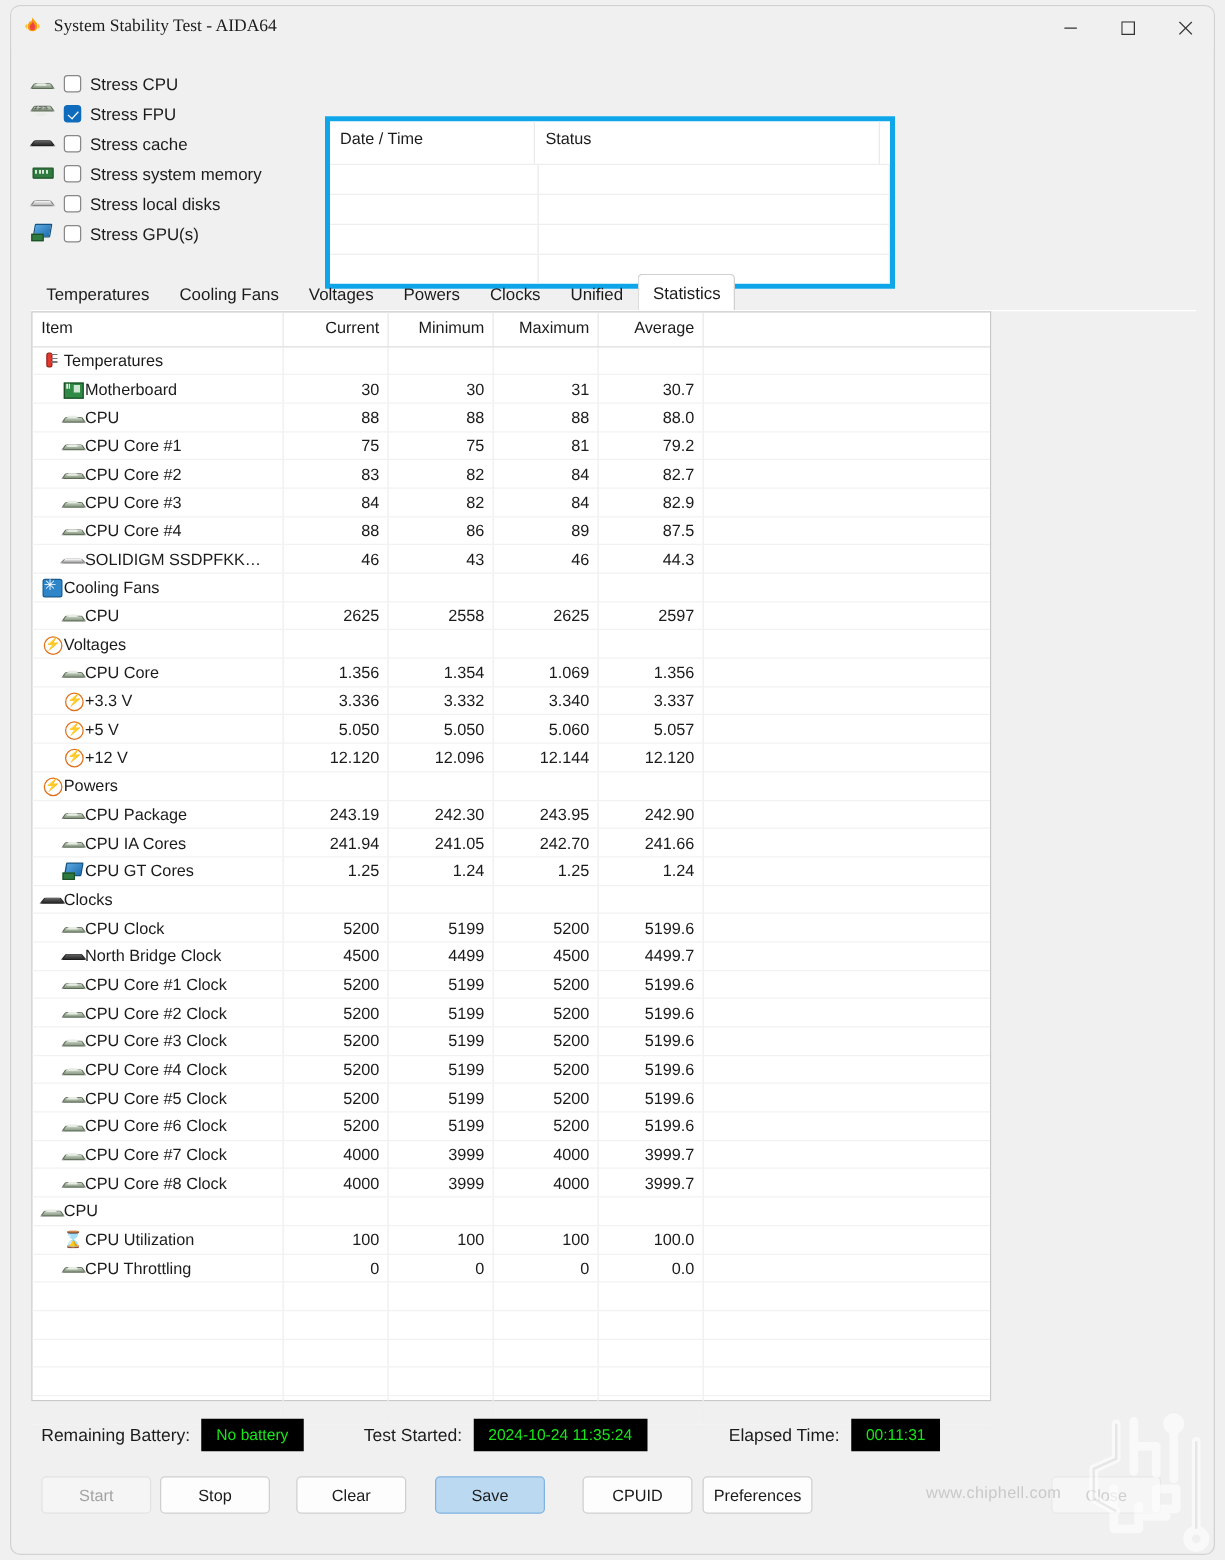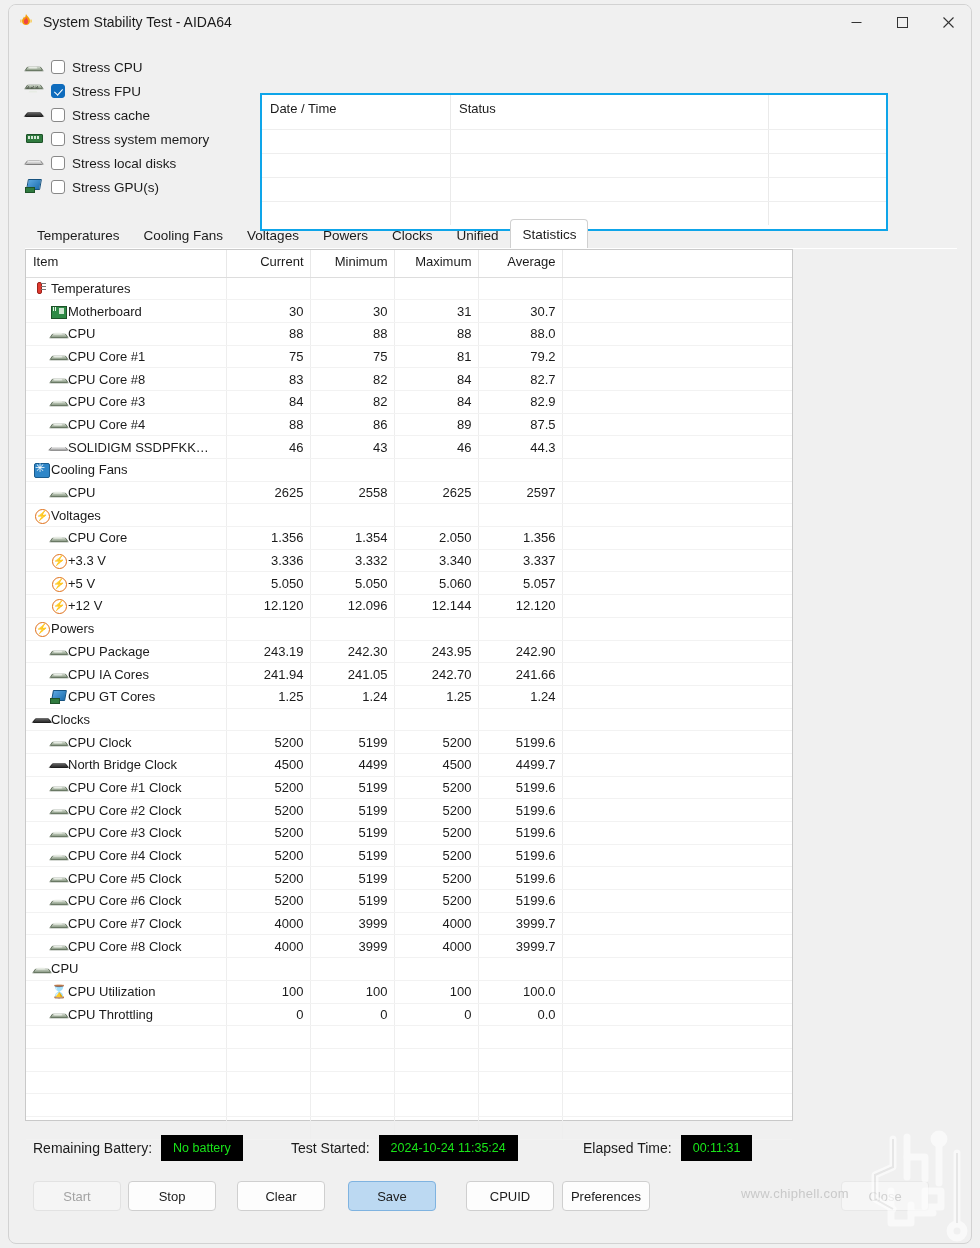--- a/index.html
+++ b/index.html
@@ -17,21 +17,21 @@
   #window {
     position:absolute; left:8px; top:4px; width:964px; height:1240px;
     background:#f0f0f0;
     border:1px solid #d2d2d2;
     border-radius:8px;
     overflow:hidden;
   }
   #titlebar {
     height:34px; position:relative;
     background:#f0f0f0;
-    display:flex; align-items:center;
+    display:flex; align-items:center;font-family:Liberation Serif, serif;
   }
   #title-icon { margin-left:8px; width:18px; height:18px; position:relative; }
   #title-text { margin-left:8px; font-size:14px; color:#1b1b1b; }
   .wbtns { position:absolute; right:0; top:0; height:34px; display:flex; }
   .wbtn { width:46px; height:34px; display:flex; align-items:center; justify-content:center;
           font-size:13px; color:#333; }
 
   
   #toppanel { position:relative; height:170px; }
   #checklist { position:absolute; left:16px; top:16px; }
@@ -43,22 +43,22 @@
   }
   .cbox.on { background:#0f6cbd; border-color:#0f6cbd; }
   .cbox.on::after {
     content:""; position:absolute; left:3.5px; top:1.5px; width:4px; height:7px;
     border:solid #fff; border-width:0 1.6px 1.6px 0; transform:rotate(42deg);
   }
   .chklabel { font-size:13.5px; }
 
   
   #loglist {
-    position:absolute; left:251px; top:54px; width:628px; height:138px;
-    background:#fff; border:2px solid #0ea5e9;
+    position:absolute; left:251px; top:54px; width:456px; height:138px;
+    background:#fff; border:4px solid #0ea5e9;
   }
   #loglist .lhead { display:flex; height:34px; }
   #loglist .lhead div { padding:6px 0 0 8px; font-size:13px; }
   .lcol1 { width:189px; border-right:1px solid #eaeaea; }
   .lcol2 { width:318px; border-right:1px solid #eaeaea; }
   .lcol3 { flex:1; }
   .lrow { display:flex; height:24px; border-top:1px solid #eeeeee; }
   .lrow div:nth-child(1){ width:189px; border-right:1px solid #eaeaea;}
   .lrow div:nth-child(2){ width:318px; border-right:1px solid #eaeaea;}
   .lrow div:nth-child(3){ flex:1;}
@@ -406,21 +406,21 @@
             <td class="num">75</td>
             <td class="num">75</td>
             <td class="num">81</td>
             <td class="num">79.2</td>
             <td class="last"></td>
           </tr>
           <tr class="leaf">
             <td>
               <span class="itemcell">
                 <span class="ic i-cpu"></span>
-                <span>CPU Core #8</span>
+                <span>CPU Core #2</span>
               </span>
             </td>
             <td class="num">83</td>
             <td class="num">82</td>
             <td class="num">84</td>
             <td class="num">82.7</td>
             <td class="last"></td>
           </tr>
           <tr class="leaf">
             <td>
@@ -502,21 +502,21 @@
           </tr>
           <tr class="leaf">
             <td>
               <span class="itemcell">
                 <span class="ic i-cpu"></span>
                 <span>CPU Core</span>
               </span>
             </td>
             <td class="num">1.356</td>
             <td class="num">1.354</td>
-            <td class="num">2.050</td>
+            <td class="num">1.069</td>
             <td class="num">1.356</td>
             <td class="last"></td>
           </tr>
           <tr class="leaf">
             <td>
               <span class="itemcell">
                 <span class="ic i-volt"></span>
                 <span>+3.3 V</span>
               </span>
             </td>

